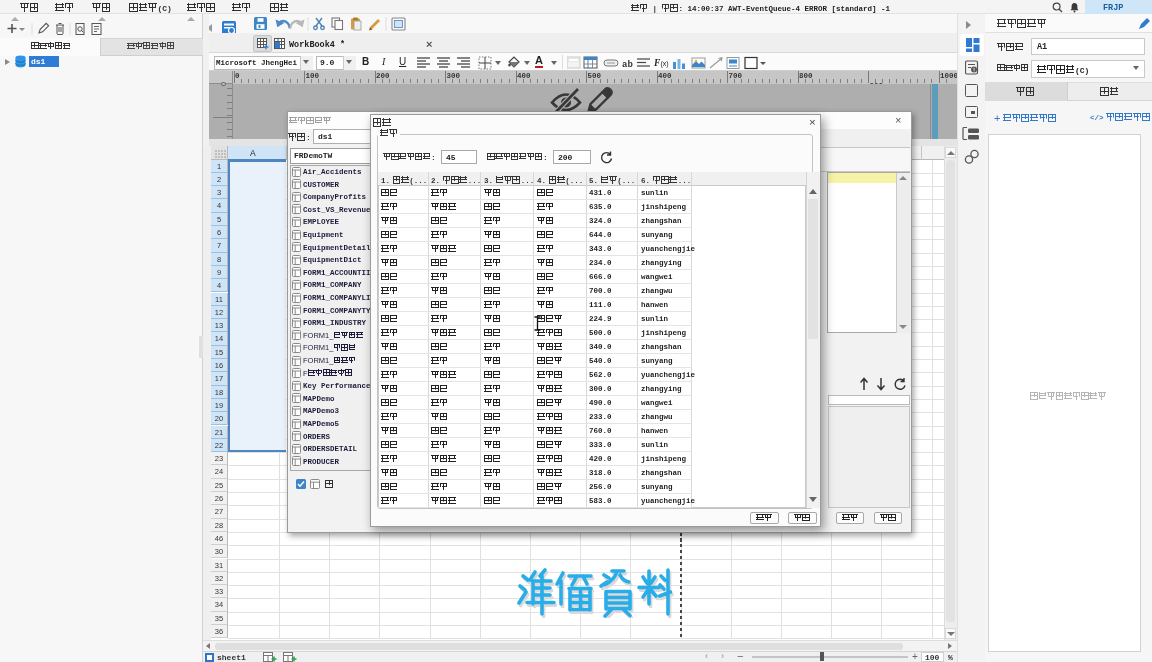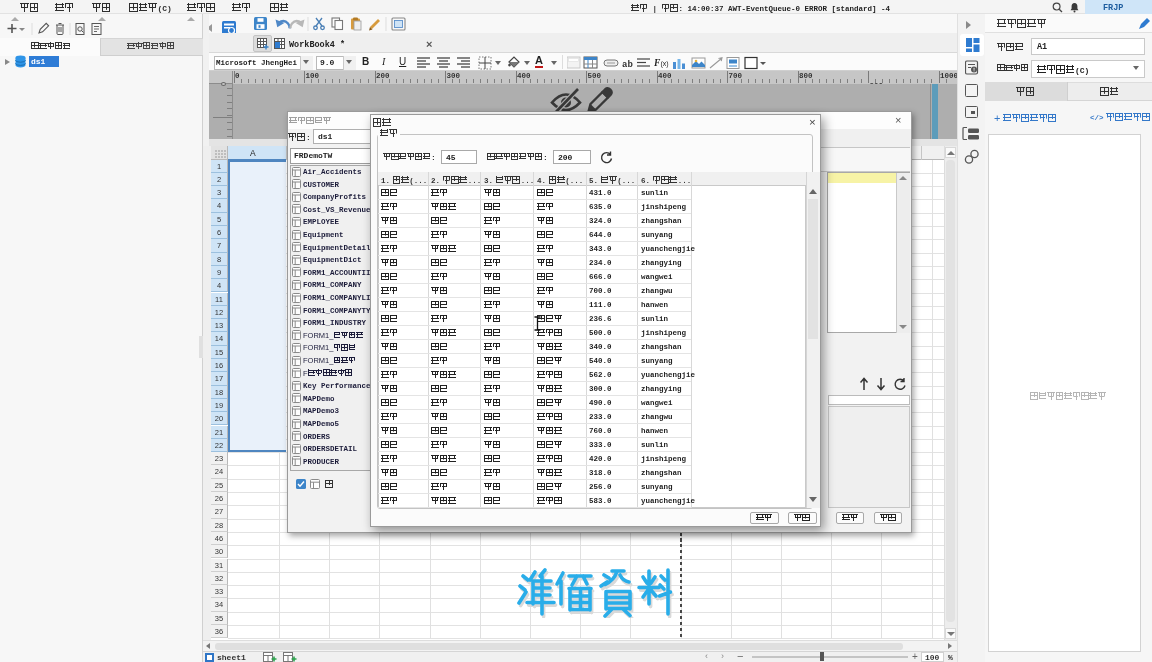--- a/index.html
+++ b/index.html
@@ -20,21 +20,21 @@
 .s{font-size:9px;color:#333}
 </style></head><body>
 <div class="ab" style="left:0;top:0;width:1152px;height:14px;background:#f4f4f4;border-bottom:1px solid #e2e2e2"></div>
 <div class="ab" style="left:20px;top:2px;font-size:9.5px;color:#2e2e2e"><i class="z c "></i><i class="z a "></i></div>
 <div class="ab" style="left:55px;top:2px;font-size:9.5px;color:#2e2e2e"><i class="z b "></i><i class="z c "></i></div>
 <div class="ab" style="left:92px;top:2px;font-size:9.5px;color:#2e2e2e"><i class="z c "></i><i class="z a "></i></div>
 <div class="ab" style="left:129px;top:2px;font-size:9.5px;color:#2e2e2e"><i class="z a "></i><i class="z b "></i><i class="z c "></i><span class="m" style="font-size:8px">(C)</span></div>
 <div class="ab" style="left:187px;top:2px;font-size:9.5px;color:#2e2e2e"><i class="z b "></i><i class="z c "></i><i class="z a "></i></div>
 <div class="ab" style="left:232px;top:2px;font-size:9.5px;color:#2e2e2e"><i class="z b "></i><i class="z c "></i></div>
 <div class="ab" style="left:270px;top:2px;font-size:9.5px;color:#2e2e2e"><i class="z a "></i><i class="z b "></i></div>
-<div class="ab" style="left:631px;top:3px;font-size:8.5px;color:#333;white-space:nowrap"><i class="z b "></i><i class="z c "></i><span class="m" style="font-size:7.5px"> | </span><i class="z c "></i><i class="z a "></i><span class="m" style="font-size:7.5px;color:#222">: 14:00:37 AWT-EventQueue-0 ERROR [standard] -4</span></div>
+<div class="ab" style="left:631px;top:3px;font-size:8.5px;color:#333;white-space:nowrap"><i class="z b "></i><i class="z c "></i><span class="m" style="font-size:7.5px"> | </span><i class="z c "></i><i class="z a "></i><span class="m" style="font-size:7.5px;color:#222">: 14:00:37 AWT-EventQueue-4 ERROR [standard] -1</span></div>
 <svg class="ab" style="left:1052px;top:2px" width="11" height="11" viewBox="0 0 11 11">
 <circle cx="4.6" cy="4.6" r="3.4" fill="none" stroke="#444" stroke-width="1.2"></circle>
     <line x1="7.2" y1="7.2" x2="10" y2="10" stroke="#444" stroke-width="1.3"></line>
   </svg>
 <svg class="ab" style="left:1069px;top:2px" width="11" height="11" viewBox="0 0 11 11">
 <path d="M5.5 1 C3.6 1 2.6 2.5 2.6 4.2 L2.6 6.6 L1.6 8.2 L9.4 8.2 L8.4 6.6 L8.4 4.2 C8.4 2.5 7.4 1 5.5 1 Z" fill="#3a3a3a"></path>
     <circle cx="5.5" cy="9.4" r="1" fill="#3a3a3a"></circle>
   </svg>
 <div class="ab" style="left:1085px;top:0;width:67px;height:14px;background:#cfe5f8"></div>
 <div class="ab m" style="left:1103px;top:2.5px;font-size:8.5px;color:#1e5d9f">FRJP</div>
@@ -844,21 +844,21 @@
 <div class="ab" style="left:431px;top:299.7px;font-size:8.5px;color:#222;white-space:nowrap"><i class="z a "></i><i class="z b "></i></div>
 <div class="ab" style="left:484px;top:299.7px;font-size:8.5px;color:#222;white-space:nowrap"><i class="z b "></i><i class="z c "></i></div>
 <div class="ab" style="left:537px;top:299.7px;font-size:8.5px;color:#222;white-space:nowrap"><i class="z c "></i><i class="z a "></i></div>
 <div class="ab m" style="left:589px;top:300.5px;font-size:7.5px;color:#222">111.0</div>
 <div class="ab m" style="left:641px;top:300.5px;font-size:7.5px;color:#222">hanwen</div>
 <div class="ab" style="left:378px;top:324.5px;width:313px;height:1px;background:#e4e4e4"></div>
 <div class="ab" style="left:381px;top:313.7px;font-size:8.5px;color:#222;white-space:nowrap"><i class="z a "></i><i class="z b "></i></div>
 <div class="ab" style="left:431px;top:313.7px;font-size:8.5px;color:#222;white-space:nowrap"><i class="z b "></i><i class="z c "></i></div>
 <div class="ab" style="left:484px;top:313.7px;font-size:8.5px;color:#222;white-space:nowrap"><i class="z c "></i><i class="z a "></i></div>
 <div class="ab" style="left:537px;top:313.7px;font-size:8.5px;color:#222;white-space:nowrap"><i class="z a "></i><i class="z b "></i><i class="z c "></i></div>
-<div class="ab m" style="left:589px;top:314.5px;font-size:7.5px;color:#222">236.6</div>
+<div class="ab m" style="left:589px;top:314.5px;font-size:7.5px;color:#222">224.9</div>
 <div class="ab m" style="left:641px;top:314.5px;font-size:7.5px;color:#222">sunlin</div>
 <div class="ab" style="left:378px;top:338.5px;width:313px;height:1px;background:#e4e4e4"></div>
 <div class="ab" style="left:381px;top:327.7px;font-size:8.5px;color:#222;white-space:nowrap"><i class="z b "></i><i class="z c "></i></div>
 <div class="ab" style="left:431px;top:327.7px;font-size:8.5px;color:#222;white-space:nowrap"><i class="z c "></i><i class="z a "></i><i class="z b "></i></div>
 <div class="ab" style="left:484px;top:327.7px;font-size:8.5px;color:#222;white-space:nowrap"><i class="z a "></i><i class="z b "></i></div>
 <div class="ab" style="left:537px;top:327.7px;font-size:8.5px;color:#222;white-space:nowrap"><i class="z b "></i><i class="z c "></i><i class="z a "></i></div>
 <div class="ab m" style="left:589px;top:328.5px;font-size:7.5px;color:#222">500.0</div>
 <div class="ab m" style="left:641px;top:328.5px;font-size:7.5px;color:#222">jinshipeng</div>
 <div class="ab" style="left:378px;top:352.5px;width:313px;height:1px;background:#e4e4e4"></div>
 <div class="ab" style="left:381px;top:341.7px;font-size:8.5px;color:#222;white-space:nowrap"><i class="z c "></i><i class="z a "></i></div>

